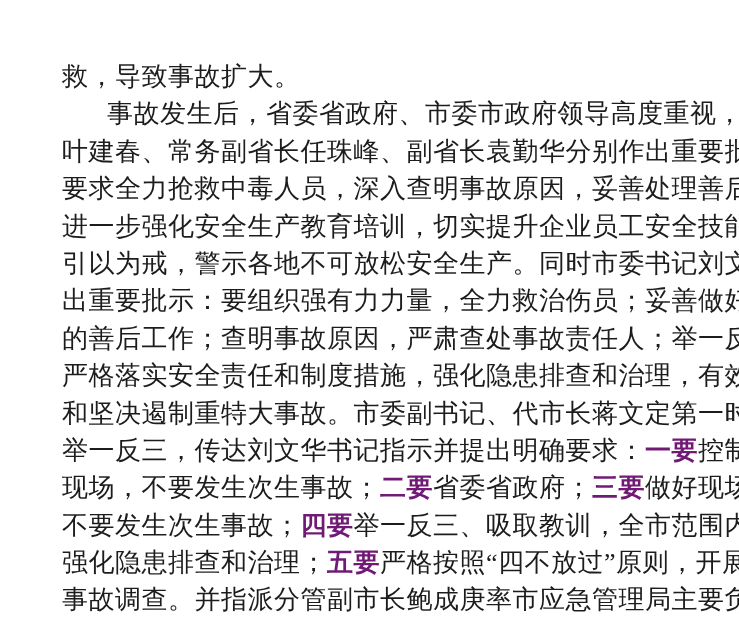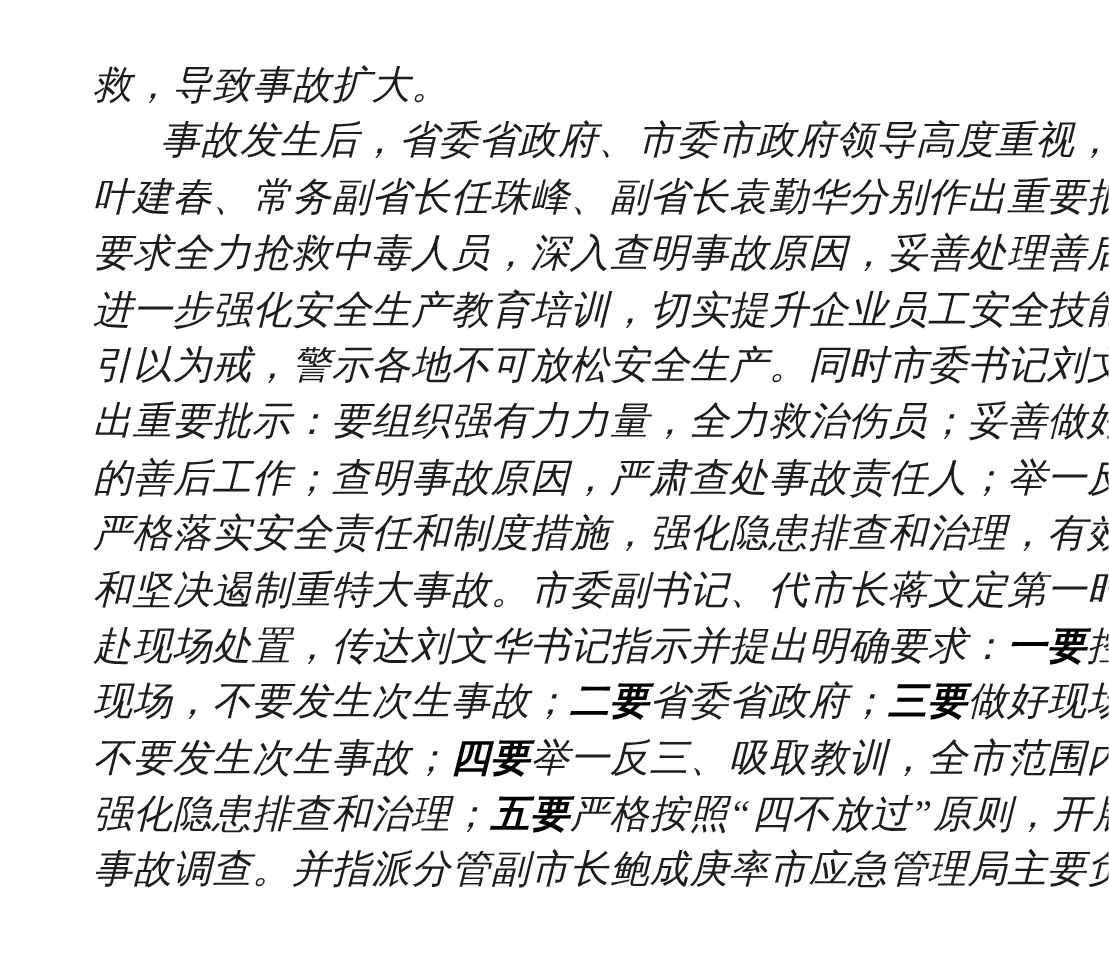--- a/index.html
+++ b/index.html
@@ -10,23 +10,22 @@
   body {
     width: 739px;
     height: 637px;
     overflow: hidden;
     font-family: "Liberation Serif", "DejaVu Serif", serif;
   }
   .page {
     box-sizing: border-box;
     width: 739px;
     height: 637px;
-    padding: 38px 48px 0 62px;
+    padding: 58px 48px 0 62px;
     background: #ffffff;
-    font-style: italic;
   }
   .line {
     font-size: 26px;
     line-height: 37.4px;
     height: 37.4px;
     color: #1c1c1c;
     letter-spacing: 0.5px;
     white-space: nowrap;
     text-align: justify;
     text-align-last: justify;
@@ -34,37 +33,37 @@
   .line.no-justify {
     text-align: left;
     text-align-last: left;
   }
   .line.indent {
     text-indent: 45px;
   }
   .seg-bold {
     font-weight: 700;
     font-family: "Liberation Sans", "DejaVu Sans", sans-serif;
-    color: #000000;
+    color: #701a75;
   }
 </style>
 </head>
 <body>
 
 <div class="page">
   <div id="text-body">
       <div class="line no-justify"><span class="seg">救，导致事故扩大。</span></div>
       <div class="line indent"><span class="seg">事故发生后，省委省政府、市委市政府领导高度重视，省长</span></div>
       <div class="line"><span class="seg">叶建春、常务副省长任珠峰、副省长袁勤华分别作出重要批示，</span></div>
       <div class="line"><span class="seg">要求全力抢救中毒人员，深入查明事故原因，妥善处理善后工作，</span></div>
       <div class="line"><span class="seg">进一步强化安全生产教育培训，切实提升企业员工安全技能；要</span></div>
       <div class="line"><span class="seg">引以为戒，警示各地不可放松安全生产。同时市委书记刘文华作</span></div>
       <div class="line"><span class="seg">出重要批示：要组织强有力力量，全力救治伤员；妥善做好死者</span></div>
       <div class="line"><span class="seg">的善后工作；查明事故原因，严肃查处事故责任人；举一反三，</span></div>
       <div class="line"><span class="seg">严格落实安全责任和制度措施，强化隐患排查和治理，有效防范</span></div>
       <div class="line"><span class="seg">和坚决遏制重特大事故。市委副书记、代市长蒋文定第一时间赶</span></div>
-      <div class="line"><span class="seg">赴现场处置，传达刘文华书记指示并提出明确要求：</span><span class="seg-bold">一要</span><span class="seg">控制好</span></div>
+      <div class="line"><span class="seg">举一反三，传达刘文华书记指示并提出明确要求：</span><span class="seg-bold">一要</span><span class="seg">控制好</span></div>
       <div class="line"><span class="seg">现场，不要发生次生事故；</span><span class="seg-bold">二要</span><span class="seg">省委省政府；</span><span class="seg-bold">三要</span><span class="seg">做好现场其他</span></div>
       <div class="line"><span class="seg">不要发生次生事故；</span><span class="seg-bold">四要</span><span class="seg">举一反三、吸取教训，全市范围内要进一</span></div>
       <div class="line"><span class="seg">强化隐患排查和治理；</span><span class="seg-bold">五要</span><span class="seg">严格按照“四不放过”原则，开展</span></div>
       <div class="line"><span class="seg">事故调查。并指派分管副市长鲍成庚率市应急管理局主要负责同</span></div>
     </div>
 </div>
 
 </body></html>

